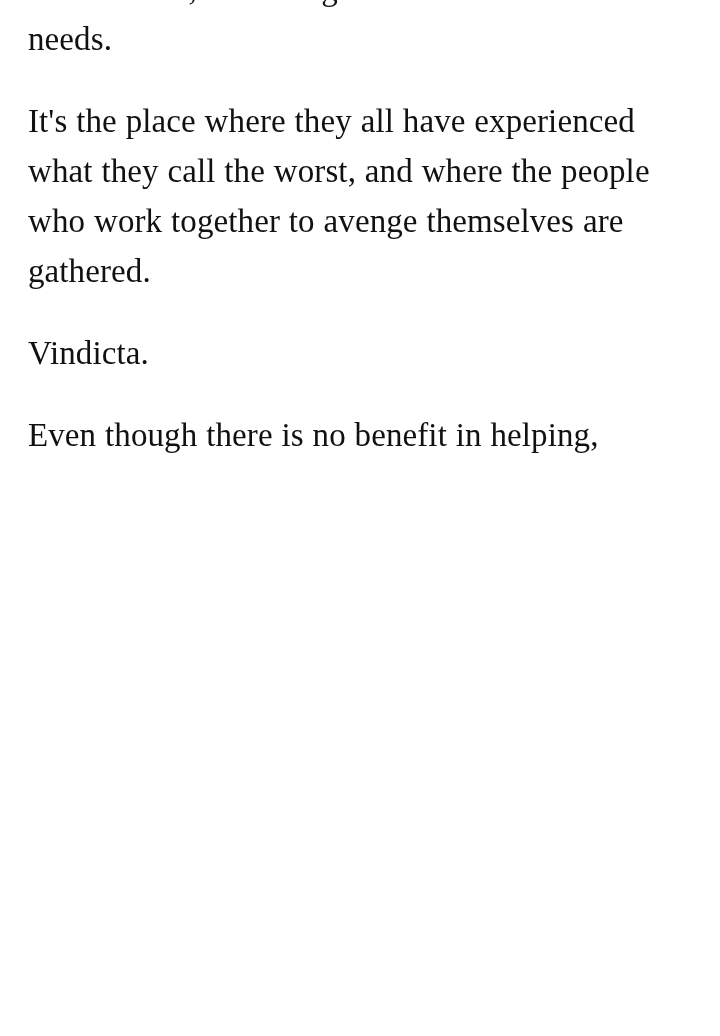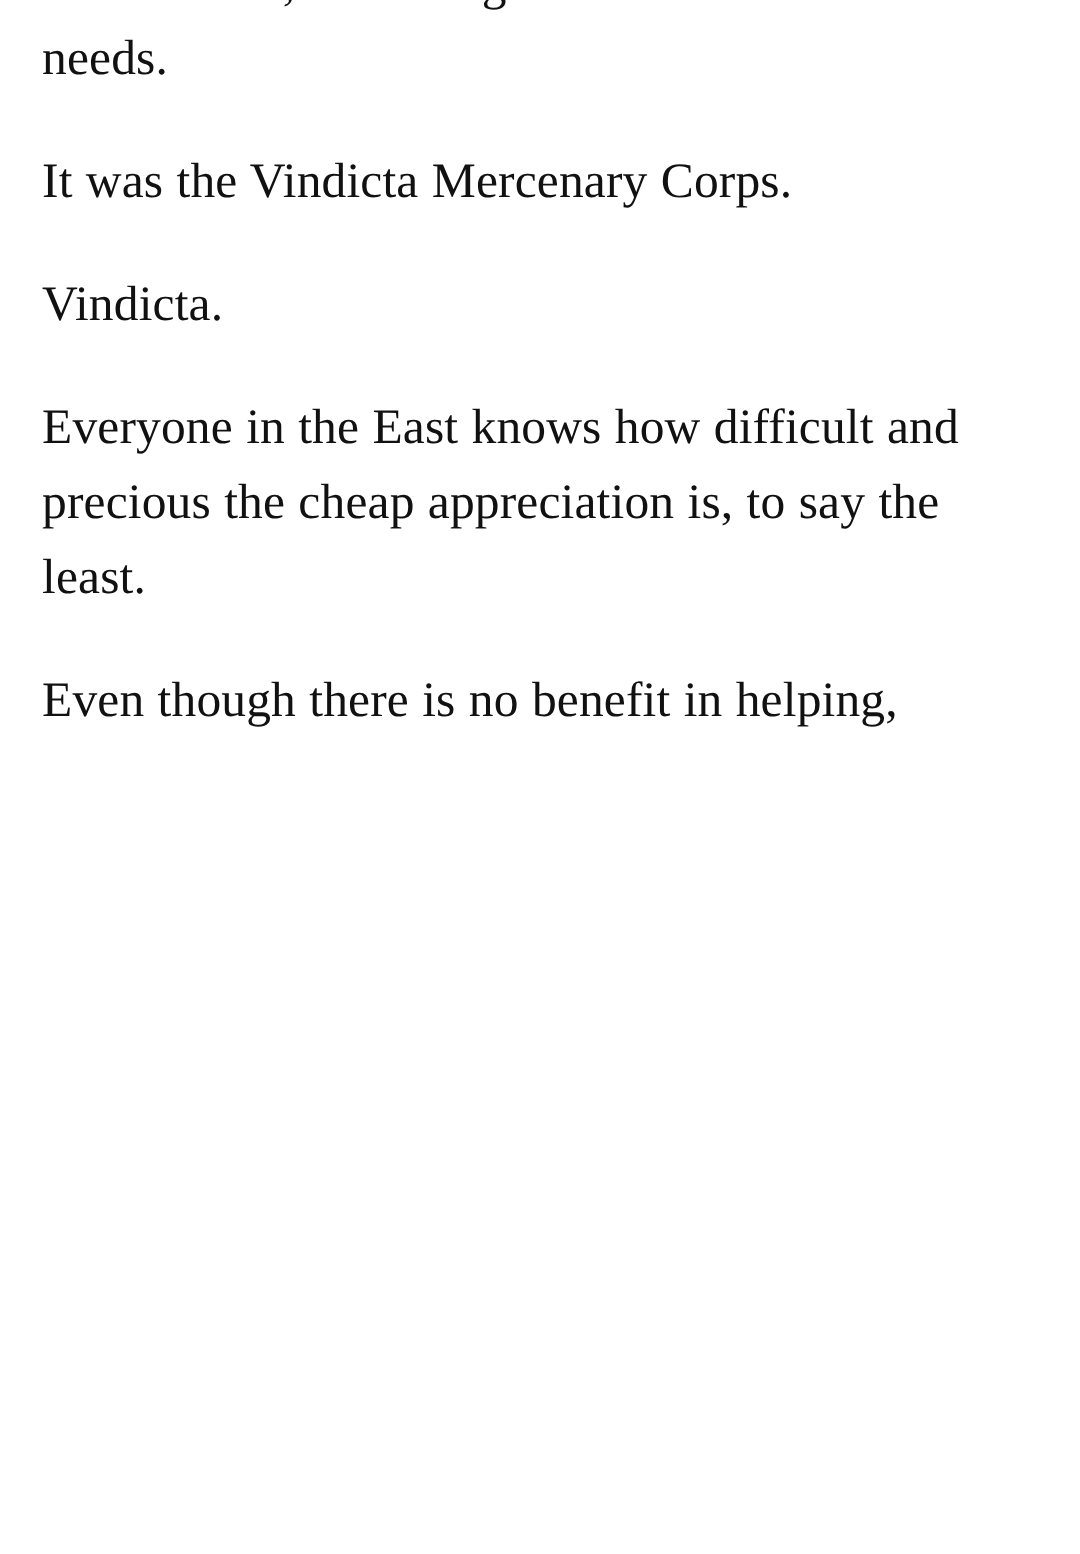--- a/index.html
+++ b/index.html
@@ -36,17 +36,16 @@
   }
   .para.last {
     margin-bottom: 16px;
   }
 </style>
 </head>
 <body>
 
 <div class="reader">
   <p class="para clipped">mercenaries, were all gathered for their own needs.</p>
-  <p class="para">It was the Vindicta Mercenary Corps.</p>
+  <p class="para">It's the place where they all have experienced what they call the worst, and where the people who work together to avenge themselves are gathered.</p>
   <p class="para">Vindicta.</p>
-  <p class="para">Everyone in the East knows how difficult and precious the cheap appreciation is, to say the least.</p>
   <p class="para last">Even though there is no benefit in helping,</p>
 </div>
 
 </body></html>

